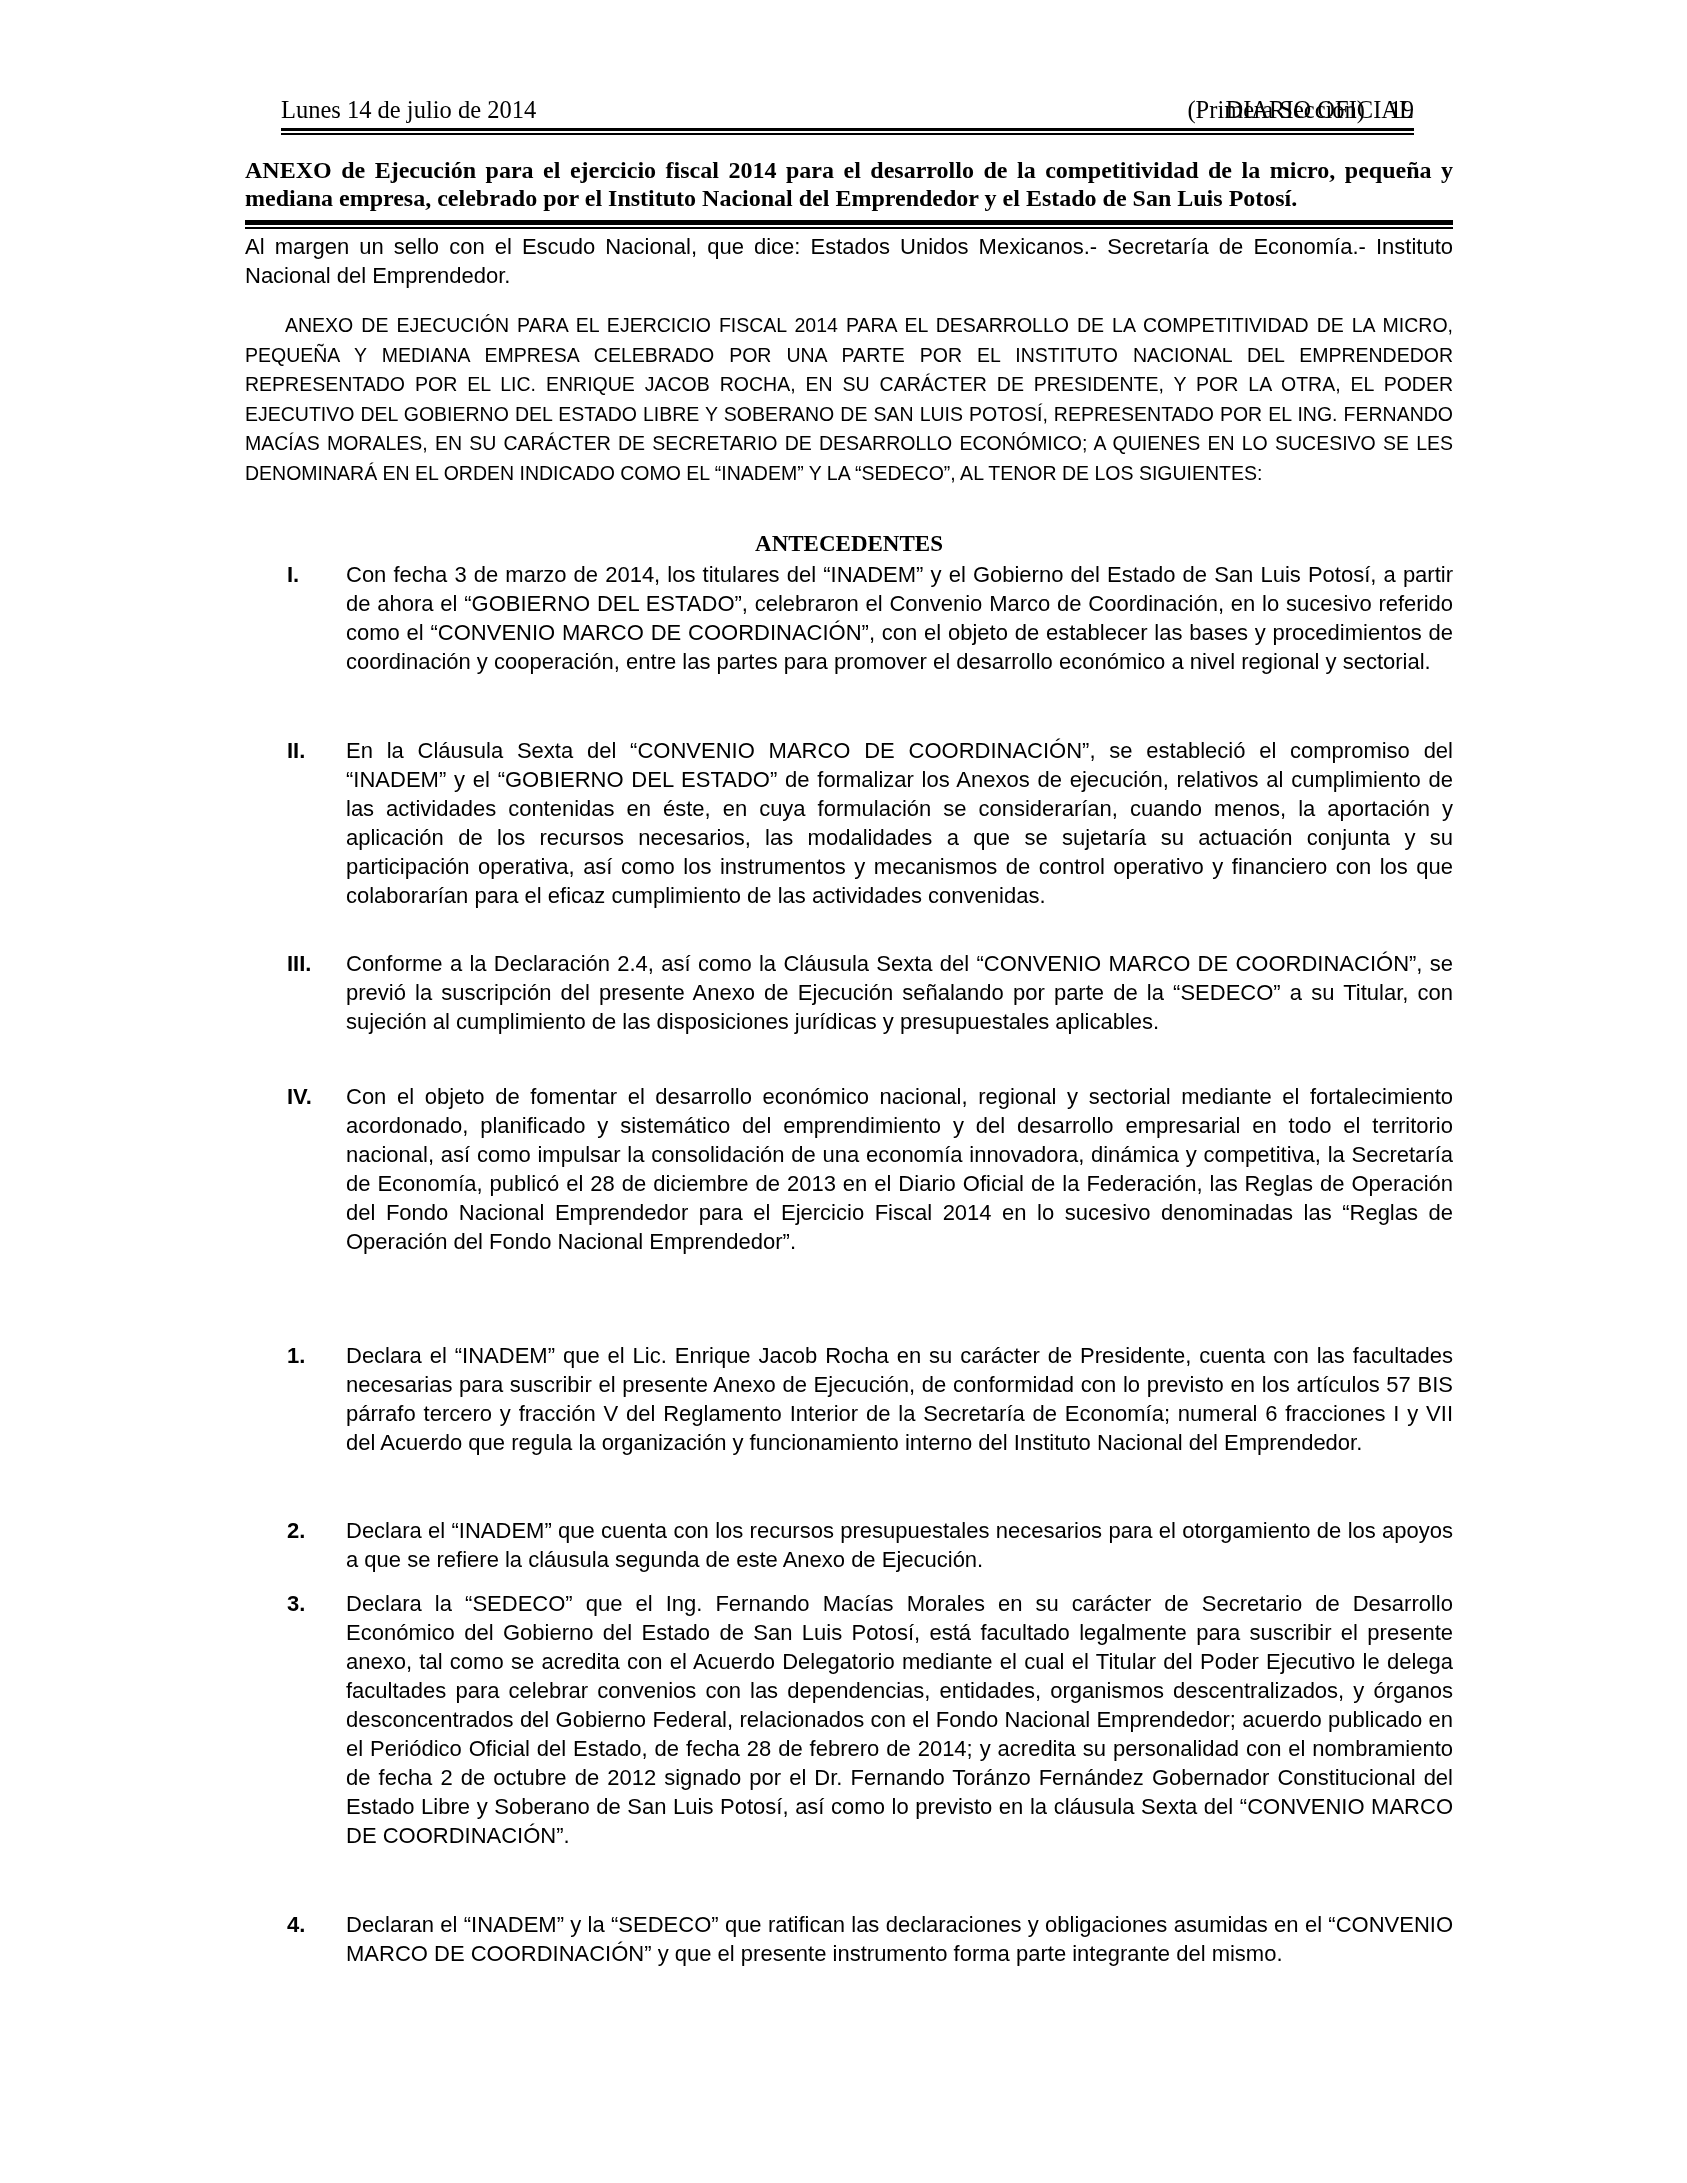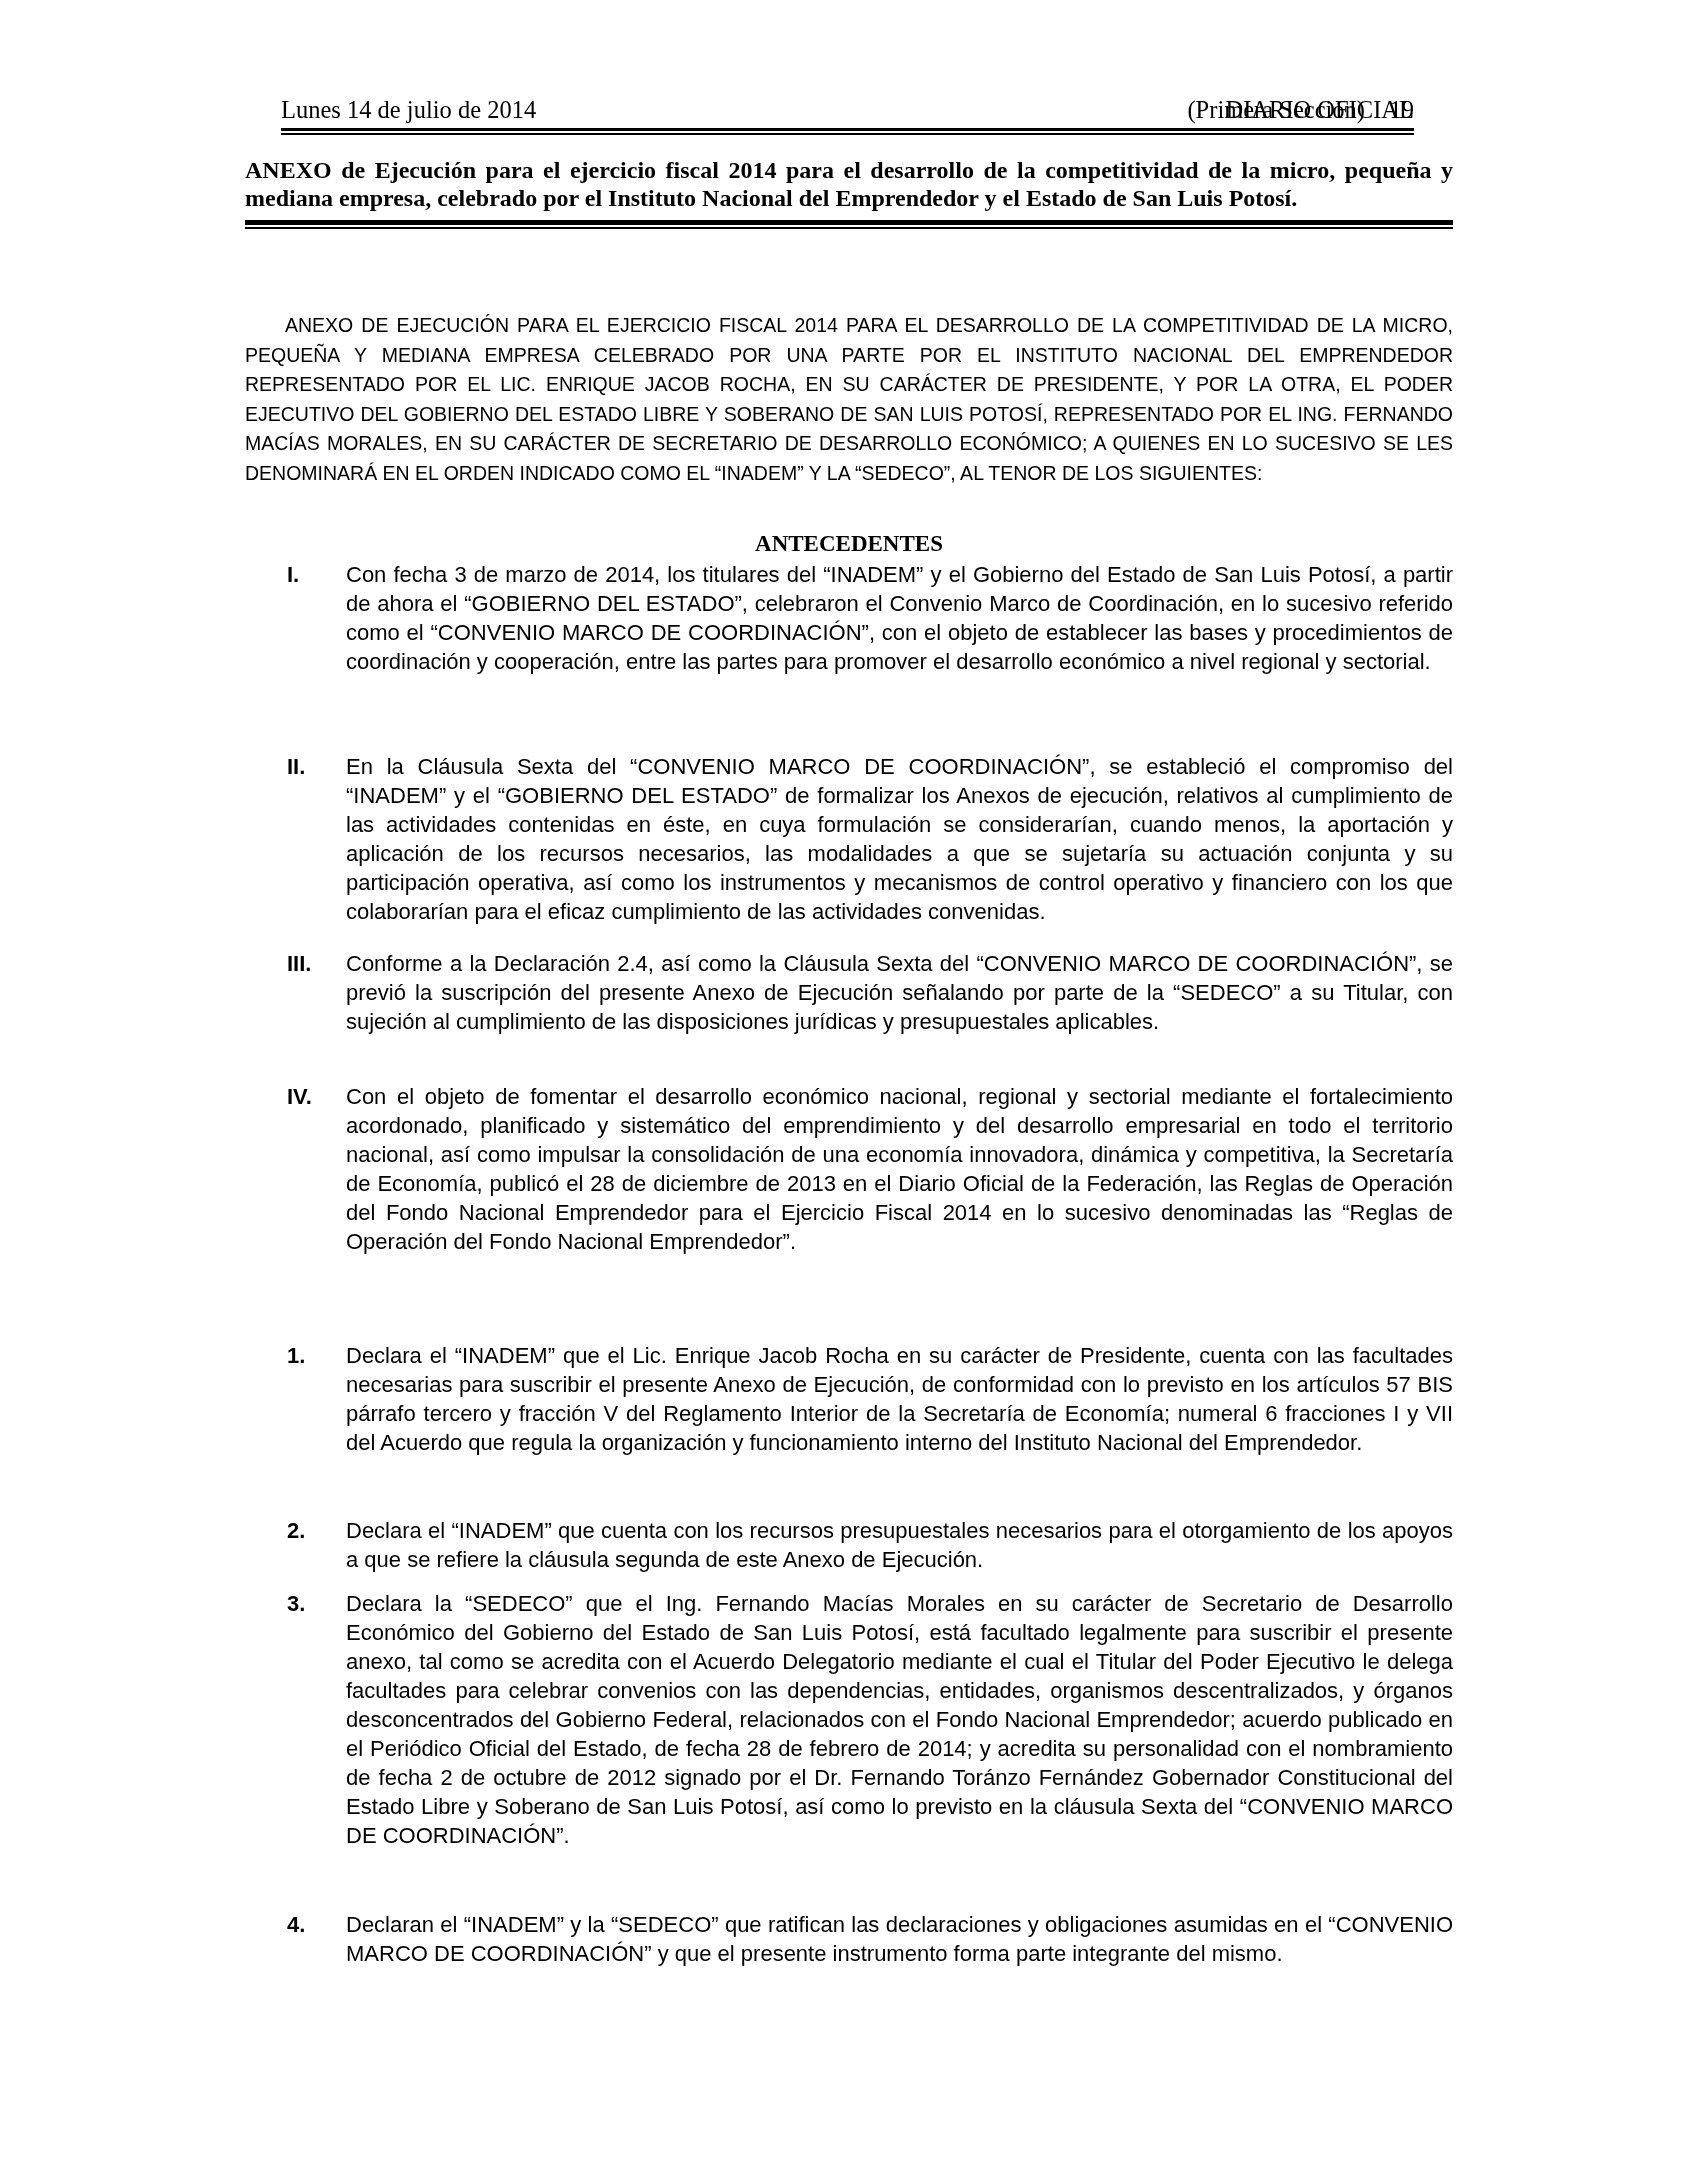--- a/index.html
+++ b/index.html
@@ -51,30 +51,31 @@
     <div class="r1"></div>
     <div class="r2"></div>
   </div>
 
   <div class="doc-title"><span>ANEXO</span><span> de Ejecución para el ejercicio fiscal 2014 para el desarrollo de la competitividad de la micro, pequeña y mediana empresa, celebrado por el Instituto Nacional del Emprendedor y el Estado de San Luis Potosí.</span></div>
   <div class="title-rule">
     <div class="r1"></div>
     <div class="r2"></div>
   </div>
 
+  <div class="margin-note body-text">Al margen un sello con el Escudo Nacional, que dice: Estados Unidos Mexicanos.- Secretaría de Economía.- Instituto Nacional del Emprendedor.</div>
 
   <div class="preamble">ANEXO DE EJECUCIÓN PARA EL EJERCICIO FISCAL 2014 PARA EL DESARROLLO DE LA COMPETITIVIDAD DE LA MICRO, PEQUEÑA Y MEDIANA EMPRESA CELEBRADO POR UNA PARTE POR EL INSTITUTO NACIONAL DEL EMPRENDEDOR REPRESENTADO POR EL LIC. ENRIQUE JACOB ROCHA, EN SU CARÁCTER DE PRESIDENTE, Y POR LA OTRA, EL PODER EJECUTIVO DEL GOBIERNO DEL ESTADO LIBRE Y SOBERANO DE SAN LUIS POTOSÍ, REPRESENTADO POR EL ING. FERNANDO MACÍAS MORALES, EN SU CARÁCTER DE SECRETARIO DE DESARROLLO ECONÓMICO; A QUIENES EN LO SUCESIVO SE LES DENOMINARÁ EN EL ORDEN INDICADO COMO EL “INADEM” Y LA “SEDECO”, AL TENOR DE LOS SIGUIENTES:</div>
 
   <div class="section-heading" style="top:521px;">ANTECEDENTES</div>
 
   <div class="item body-text" style="top:560px;">
     <span class="num">I.</span>
     <div class="txt">Con fecha 3 de marzo de 2014, los titulares del “INADEM” y el Gobierno del Estado de San Luis Potosí, a partir de ahora el “GOBIERNO DEL ESTADO”, celebraron el Convenio Marco de Coordinación, en lo sucesivo referido como el “CONVENIO MARCO DE COORDINACIÓN”, con el objeto de establecer las bases y procedimientos de coordinación y cooperación, entre las partes para promover el desarrollo económico a nivel regional y sectorial.</div>
   </div>
-  <div class="item body-text" style="top:736px;margin-top:16px;">
+  <div class="item body-text" style="top:736px;">
     <span class="num">II.</span>
     <div class="txt">En la Cláusula Sexta del “CONVENIO MARCO DE COORDINACIÓN”, se estableció el compromiso del “INADEM” y el “GOBIERNO DEL ESTADO” de formalizar los Anexos de ejecución, relativos al cumplimiento de las actividades contenidas en éste, en cuya formulación se considerarían, cuando menos, la aportación y aplicación de los recursos necesarios, las modalidades a que se sujetaría su actuación conjunta y su participación operativa, así como los instrumentos y mecanismos de control operativo y financiero con los que colaborarían para el eficaz cumplimiento de las actividades convenidas.</div>
   </div>
   <div class="item body-text" style="top:949px;">
     <span class="num">III.</span>
     <div class="txt">Conforme a la Declaración 2.4, así como la Cláusula Sexta del “CONVENIO MARCO DE COORDINACIÓN”, se previó la suscripción del presente Anexo de Ejecución señalando por parte de la “SEDECO” a su Titular, con sujeción al cumplimiento de las disposiciones jurídicas y presupuestales aplicables.</div>
   </div>
   <div class="item body-text" style="top:1082px;">
     <span class="num">IV.</span>
     <div class="txt">Con el objeto de fomentar el desarrollo económico nacional, regional y sectorial mediante el fortalecimiento acordonado, planificado y sistemático del emprendimiento y del desarrollo empresarial en todo el territorio nacional, así como impulsar la consolidación de una economía innovadora, dinámica y competitiva, la Secretaría de Economía, publicó el 28 de diciembre de 2013 en el Diario Oficial de la Federación, las Reglas de Operación del Fondo Nacional Emprendedor para el Ejercicio Fiscal 2014 en lo sucesivo denominadas las “Reglas de Operación del Fondo Nacional Emprendedor”.</div>

